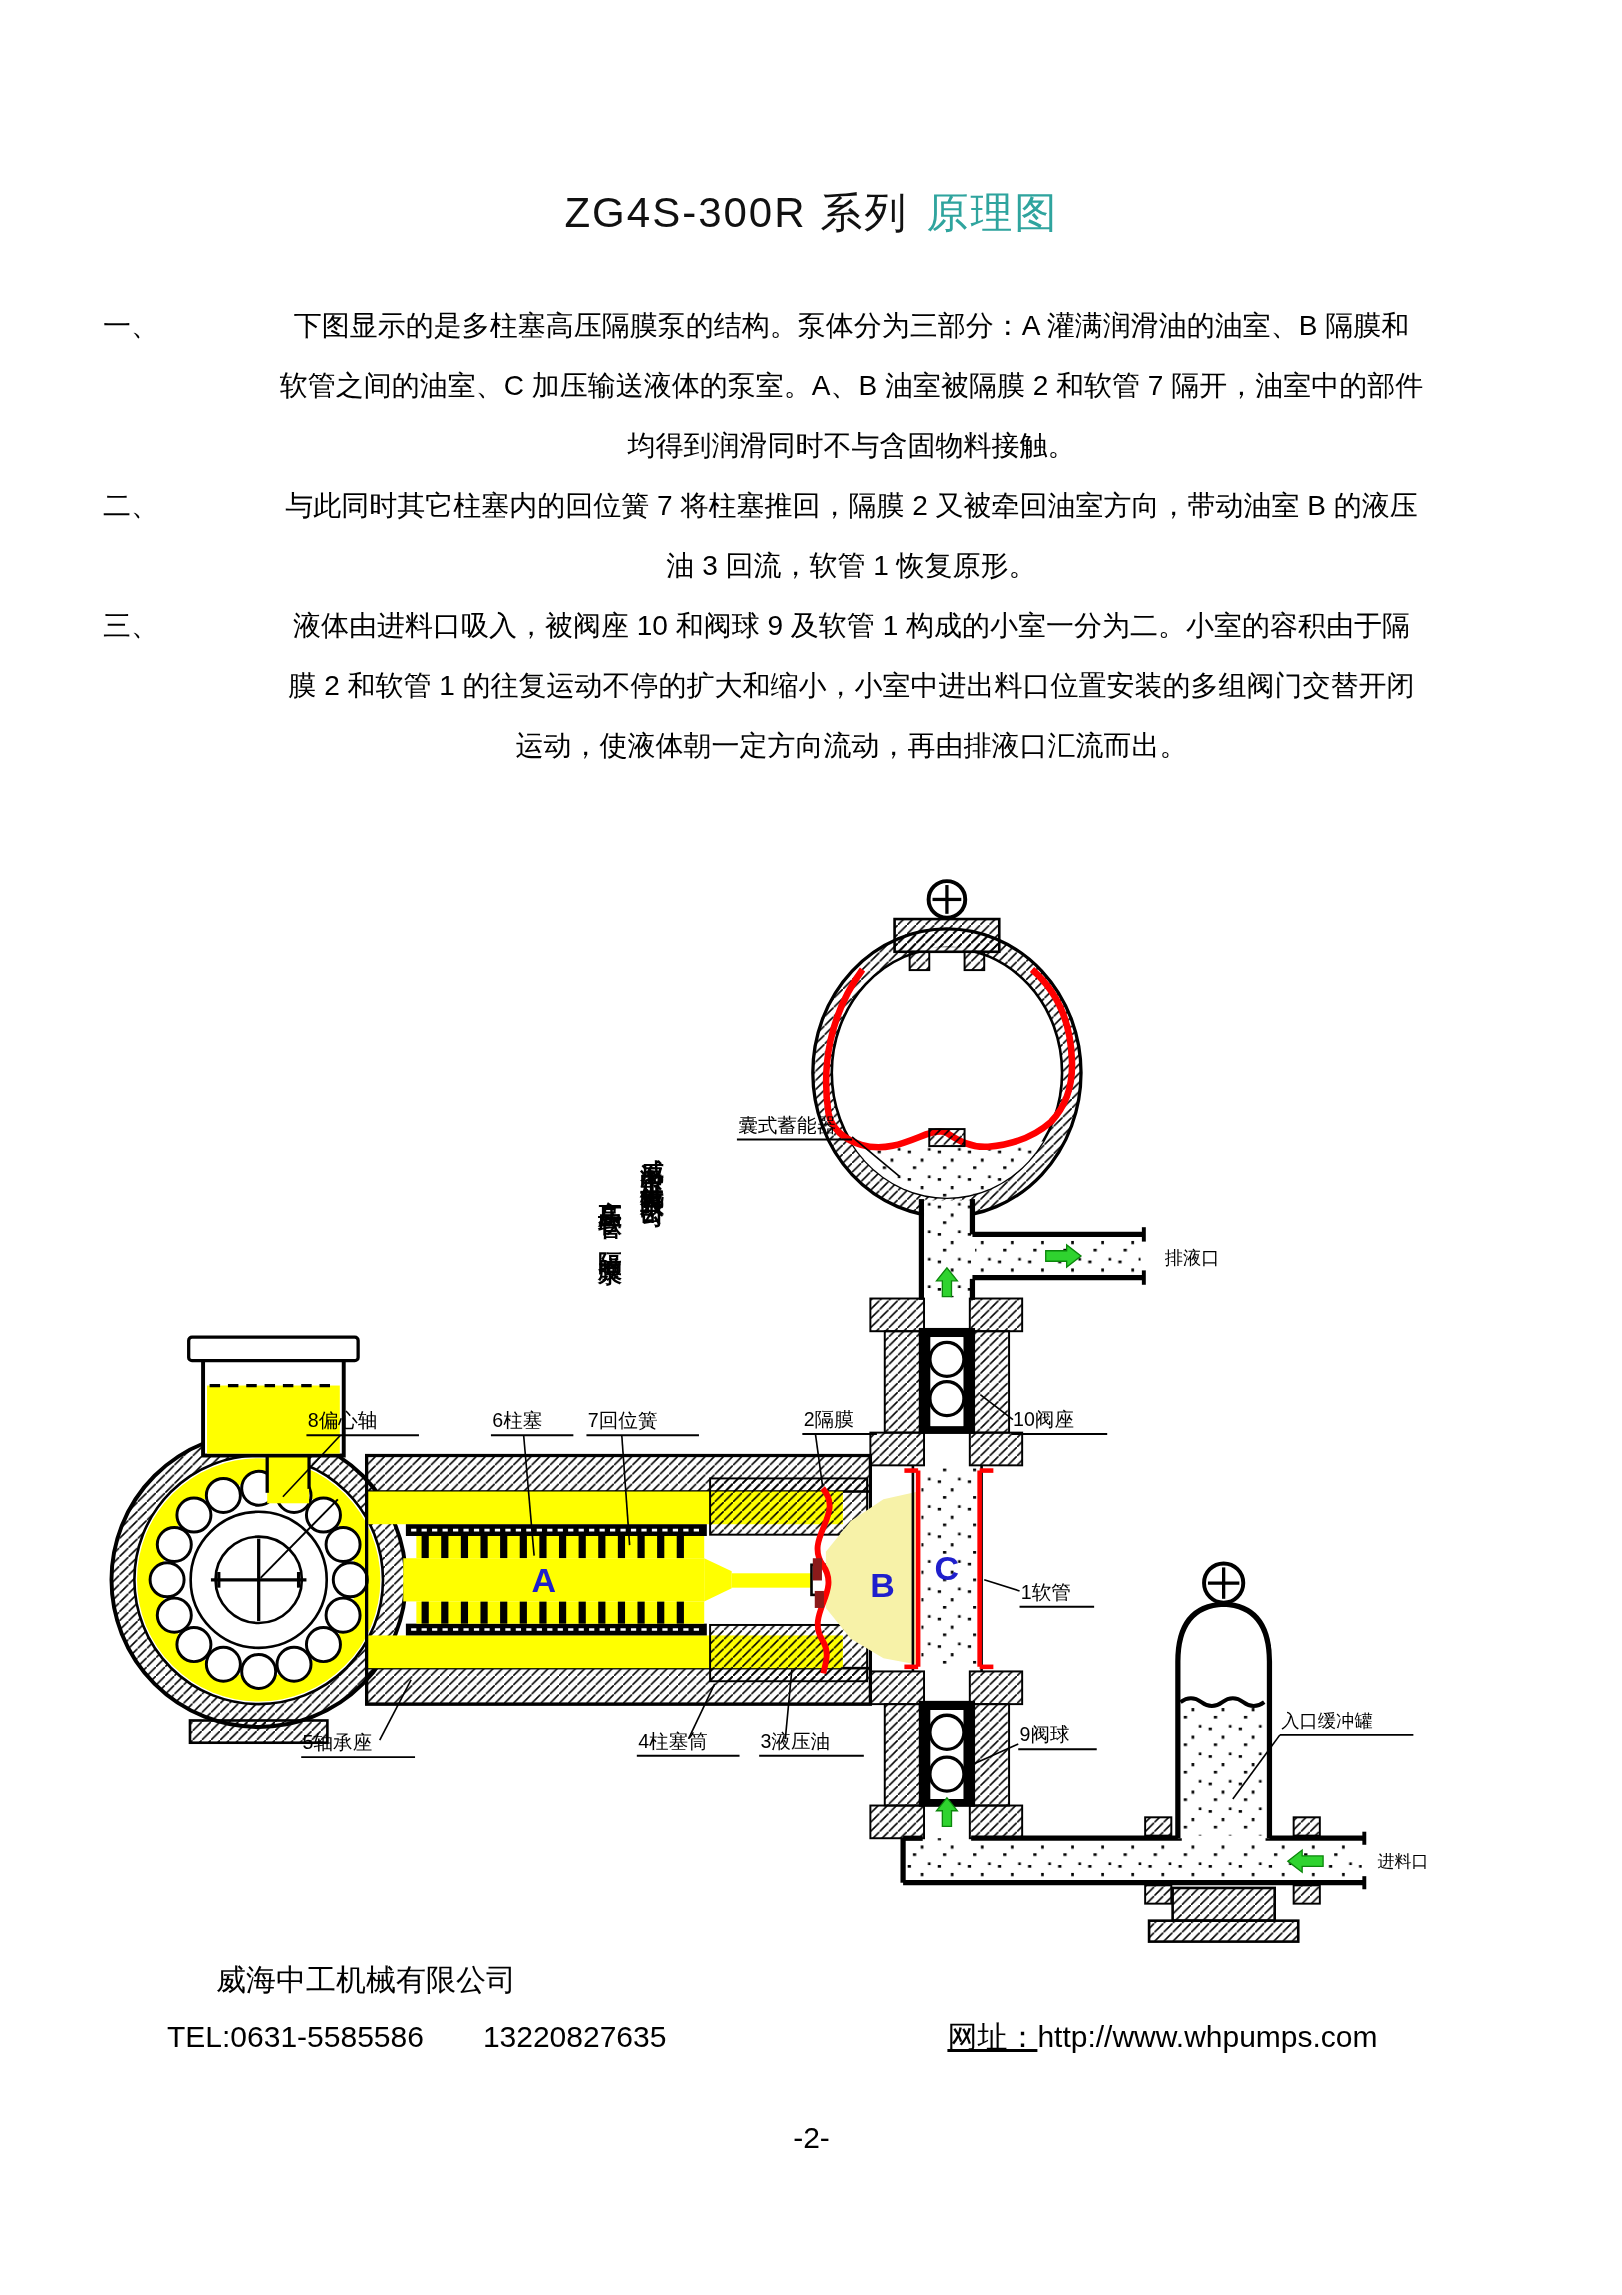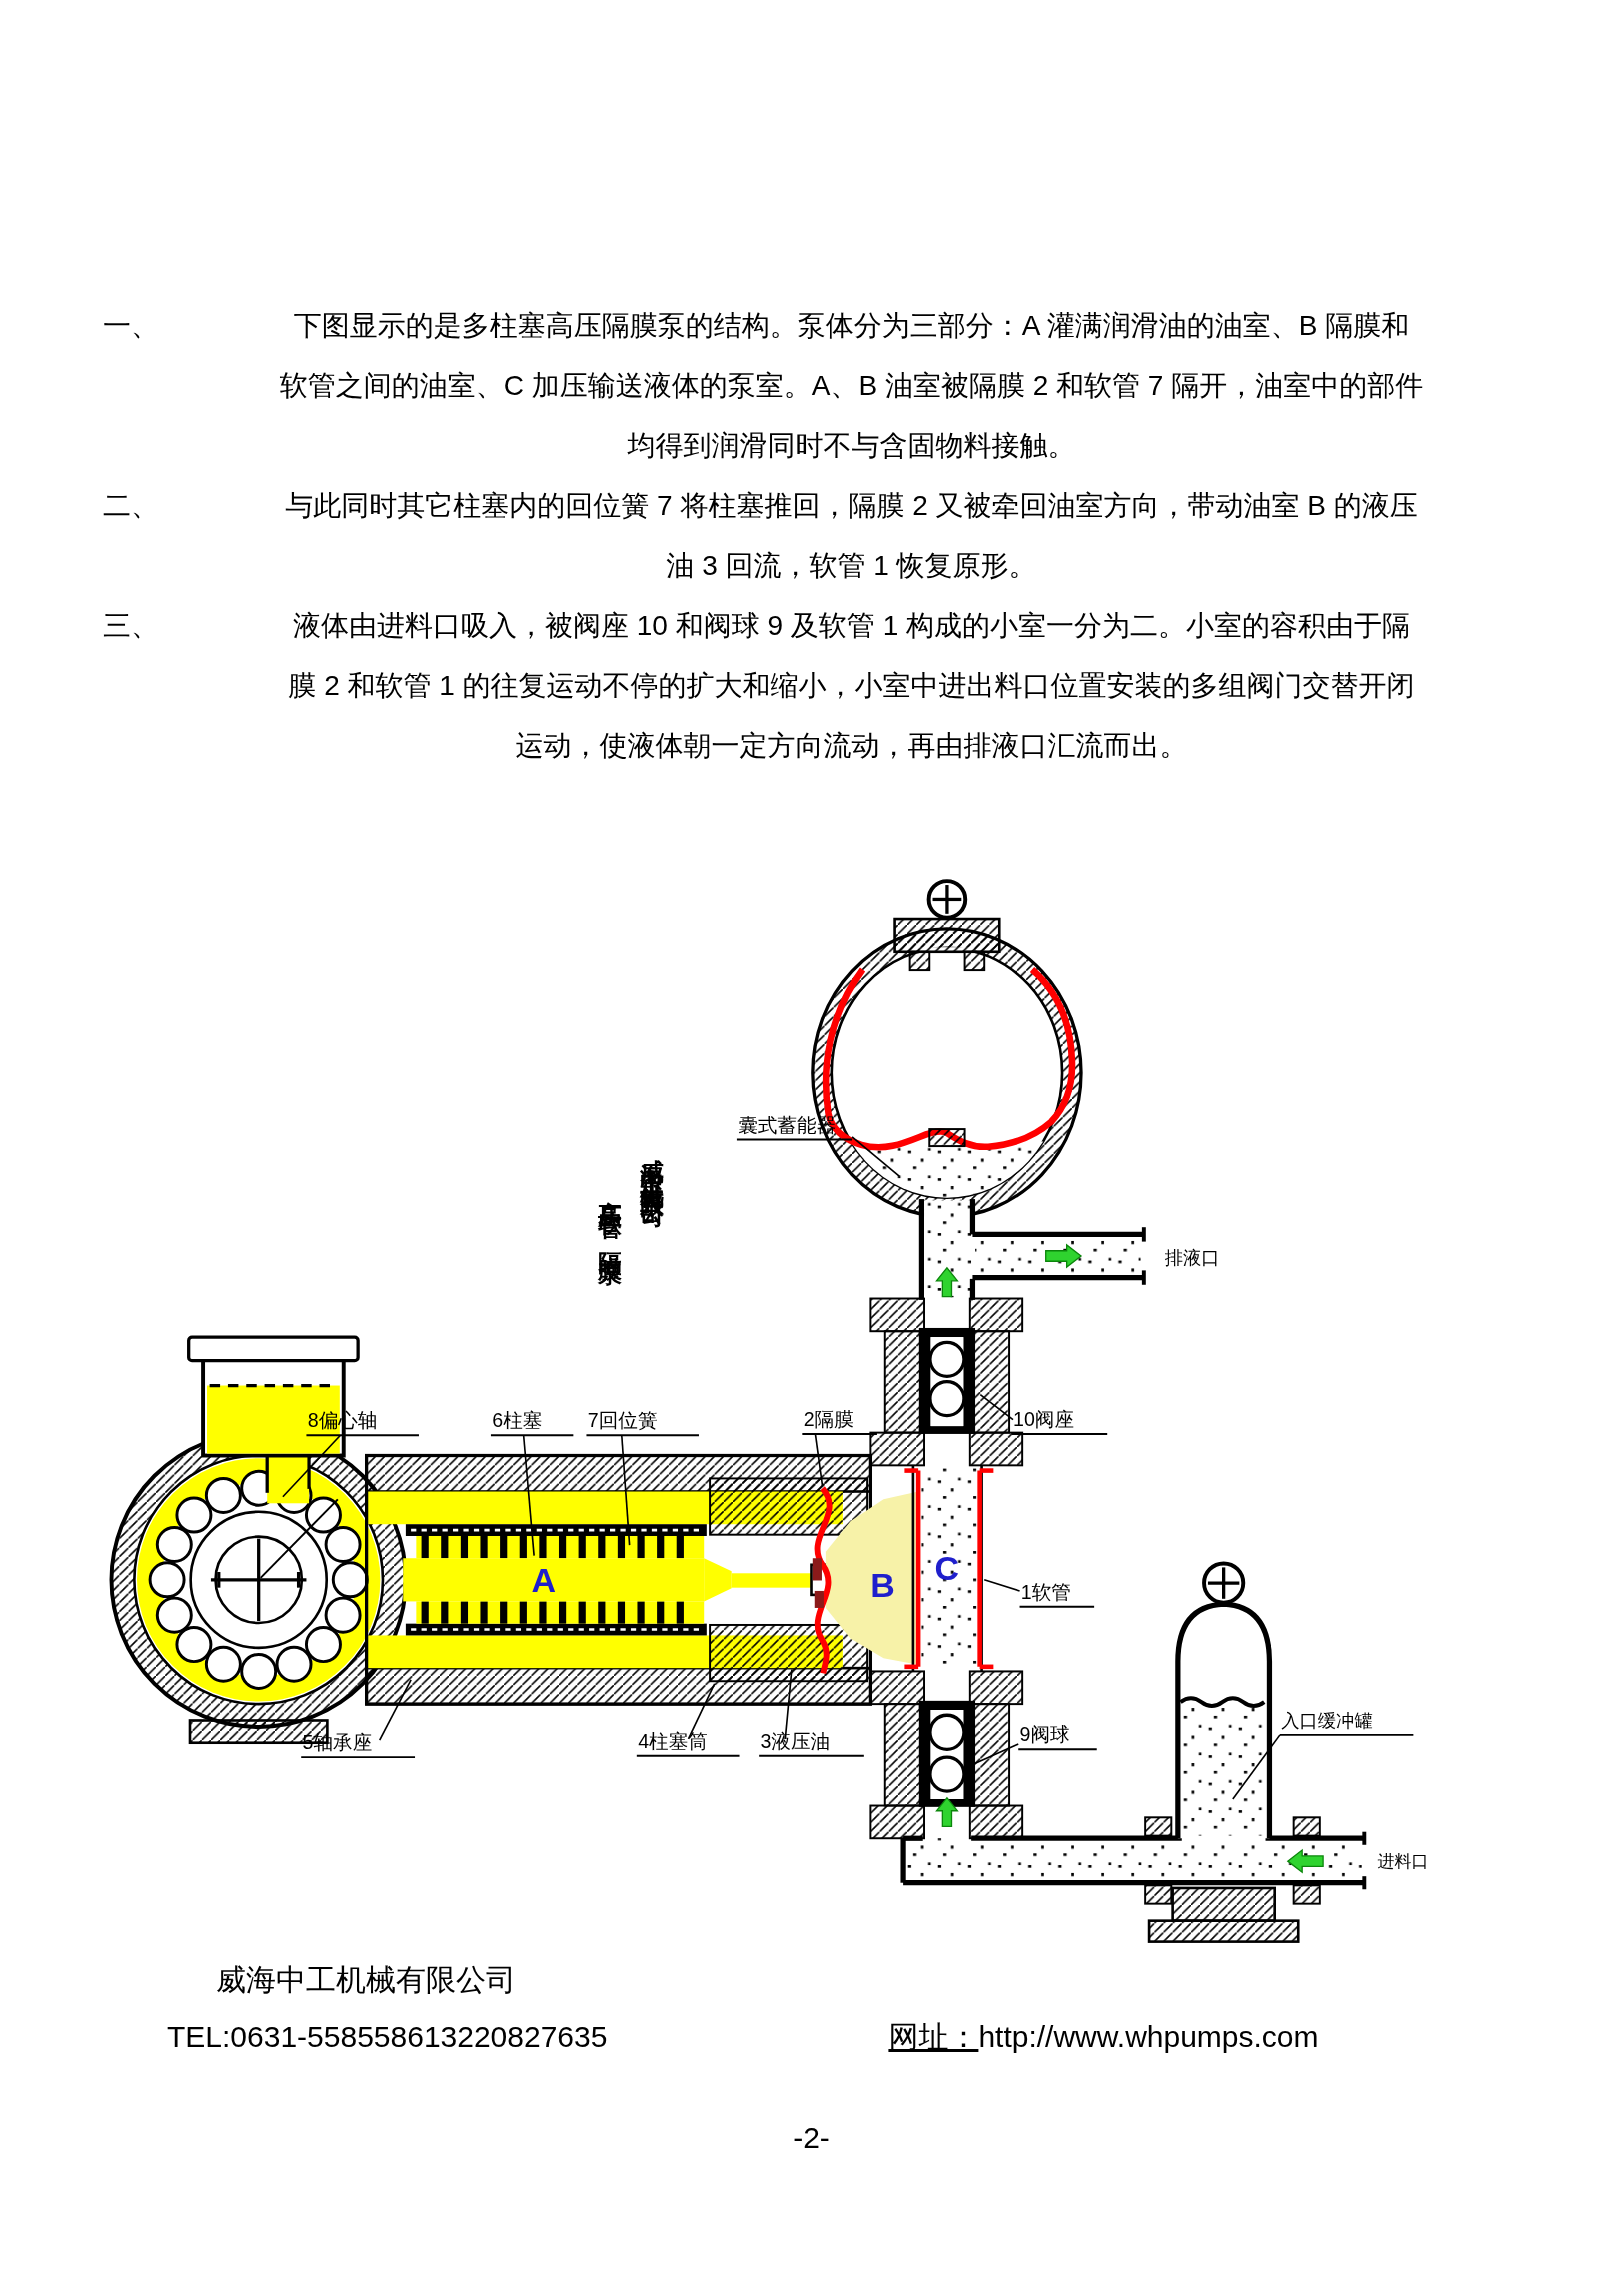--- a/index.html
+++ b/index.html
@@ -20,30 +20,33 @@
   .pline{line-height:60px;white-space:nowrap;text-align:center;}
   .vtext{
     position:absolute;writing-mode:vertical-rl;text-orientation:upright;
     font-size:23.6px;letter-spacing:5.2px;color:#000;font-weight:bold;
   }
   #vt-company{left:636px;top:1140px;}
   #vt-product{left:594px;top:1182px;}
   .diagram{position:absolute;left:0;top:870px;}
   .footer-company{position:absolute;left:216px;top:1960px;font-size:30px;}
   .footer-line{position:absolute;left:167px;top:2017px;font-size:30px;white-space:nowrap;}
-  .footer-line .mobile{}
+  .footer-line .mobile{margin-left:59px;}
   .footer-line .weblabel{margin-left:281px;text-decoration:underline;}
   .pageno{position:absolute;left:0;top:2121px;width:1623px;text-align:center;font-size:30px;}
   svg text{font-family:"Liberation Sans",sans-serif;}
 </style>
 </head>
 <body>
 
 <div class="page">
 
+  <div class="title">
+    <span class="model">ZG4S-300R 系列</span><span class="suffix">原理图</span>
+  </div>
 
   <div class="paras">
     <div class="para">
       <div class="pnum">一、</div>
       <div class="plines">
         <div class="pline">下图显示的是多柱塞高压隔膜泵的结构。泵体分为三部分：A 灌满润滑油的油室、B 隔膜和</div>
         <div class="pline">软管之间的油室、C 加压输送液体的泵室。A、B 油室被隔膜 2 和软管 7 隔开，油室中的部件</div>
         <div class="pline">均得到润滑同时不与含固物料接触。</div>
       </div>
     </div>

